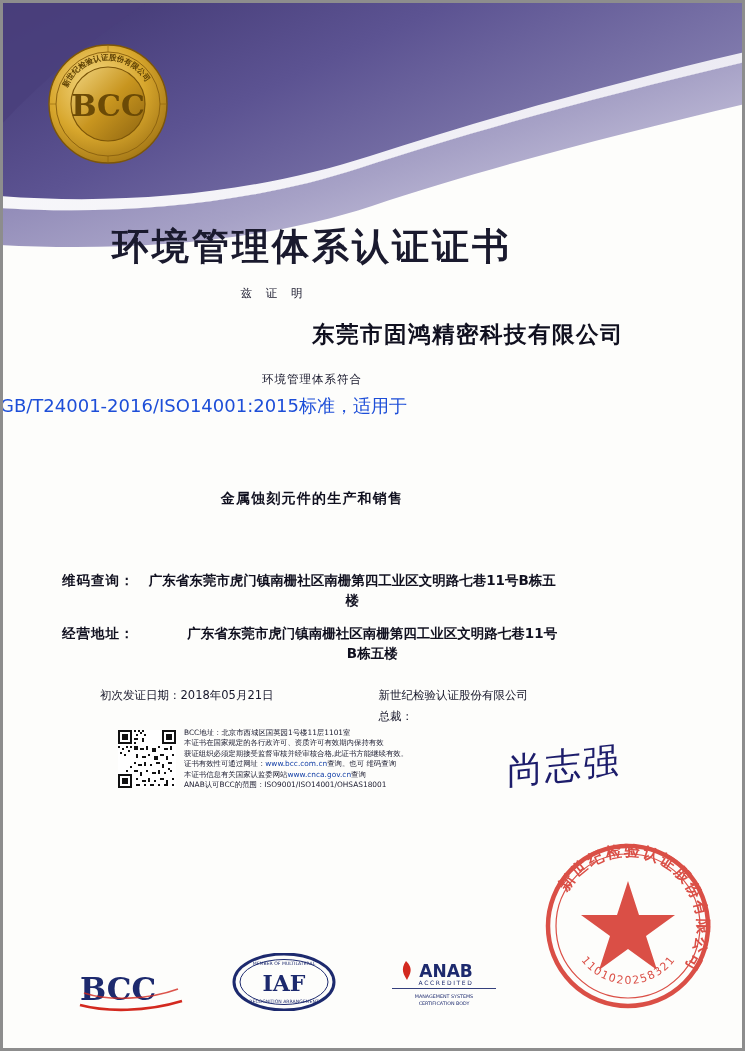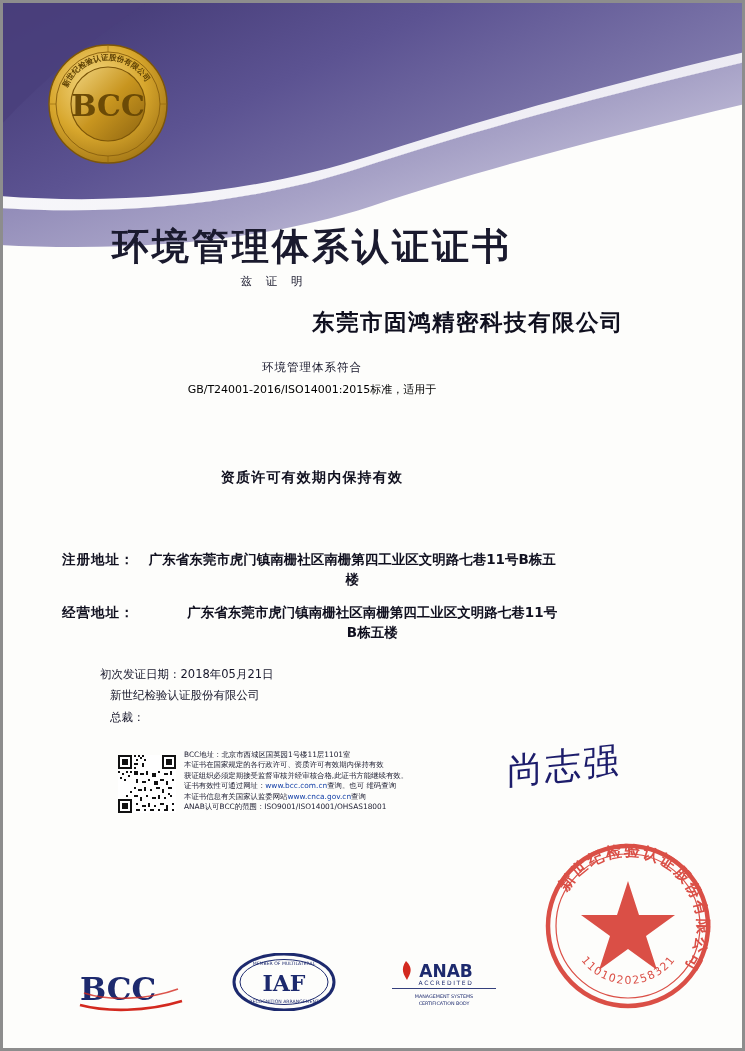--- a/index.html
+++ b/index.html
@@ -60,21 +60,21 @@
     margin-top: 12px;
     text-align: center;
     font-family: "DejaVu Sans", sans-serif;
     font-size: 11.5px;
     color: #16162a;
     line-height: 1.55;
   }
   .reg-block .lbl { letter-spacing: 1px; }
   .reg-block .val { font-family: "Liberation Serif", serif; font-weight: bold; }
   .hereby {
-    margin-top: 2px;
+    margin-top: 14px;
     text-align: center;
     font-family: "DejaVu Sans", sans-serif;
     font-size: 11.5px;
     letter-spacing: 5px;
     color: #16162a;
     padding-right: 76px;
   }
   .company {
     margin-top: 18px;
     text-align: right;
@@ -87,24 +87,24 @@
   .std-line1 {
     margin-top: 22px;
     text-align: center;
     font-family: "DejaVu Sans", sans-serif;
     font-size: 11.5px;
     letter-spacing: 1px;
     color: #16162a;
   }
   .std-line2 {
     margin-top: 7px;
-    text-align: center;
-    font-family: "DejaVu Sans", sans-serif;
-    font-size: 11px;
-    color: #000000;
+    text-align: left;
+    font-family: "DejaVu Sans", sans-serif;
+    font-size: 18px;
+    color: #1d4ed8;
   }
   .scope {
     margin-top: 72px;
     text-align: center;
     font-family: "DejaVu Sans", sans-serif;
     font-weight: bold;
     font-size: 14px;
     letter-spacing: 1.2px;
     color: #10101f;
   }
@@ -132,21 +132,20 @@
     font-weight: bold;
     text-align: center;
   }
   
   .lower {
     margin-top: 22px;
     padding: 0 96px 0 100px;
     display: flex;
     justify-content: space-between;
     align-items: flex-start;
-    flex-direction: column;
   }
   .dates {
     font-family: "DejaVu Sans", sans-serif;
     font-size: 11.5px;
     color: #16162a;
     line-height: 1.85;
   }
   .issuer {
     font-family: "DejaVu Sans", sans-serif;
     font-size: 11.5px;
@@ -161,24 +160,24 @@
     top: 742px;
     font-family: "DejaVu Serif", serif;
     font-size: 36px;
     color: #1d1d6b;
     transform: rotate(-6deg) skewX(-6deg);
     letter-spacing: 2px;
     z-index: 20;
   }
   
   .fineprint-wrap {
-    margin-top: 22px;
+    margin-top: 0;
     padding-left: 118px;
     display: flex;
-    align-items: flex-end;
+    align-items: flex-start;
   }
   .qr {
     width: 58px; height: 58px;
     flex: 0 0 58px;
     margin-right: 8px;
     margin-top: 2px;
   }
   .fineprint {
     font-family: "DejaVu Sans", sans-serif;
     font-size: 7.4px;
@@ -279,25 +278,25 @@
     <div class="doc-title">环境管理体系认证证书</div>
 
 
     <div class="hereby">兹 证 明</div>
 
     <div class="company">东莞市固鸿精密科技有限公司</div>
 
     <div class="std-line1">环境管理体系符合</div>
     <div class="std-line2">GB/T24001-2016/ISO14001:2015标准，适用于</div>
 
-    <div class="scope">资质许可有效期内保持有效</div>
+    <div class="scope">金属蚀刻元件的生产和销售</div>
 
     <div class="addr-wrap">
       <div class="addr-row">
-        <span class="a-label">注册地址：</span>
+        <span class="a-label">维码查询：</span>
         <span class="a-value">广东省东莞市虎门镇南栅社区南栅第四工业区文明路七巷11号B栋五楼</span>
       </div>
       <div class="addr-row">
         <span class="a-label">经营地址：</span>
         <span class="a-value">广东省东莞市虎门镇南栅社区南栅第四工业区文明路七巷11号B栋五楼</span>
       </div>
     </div>
 
     <div class="lower">
       <div class="dates">

